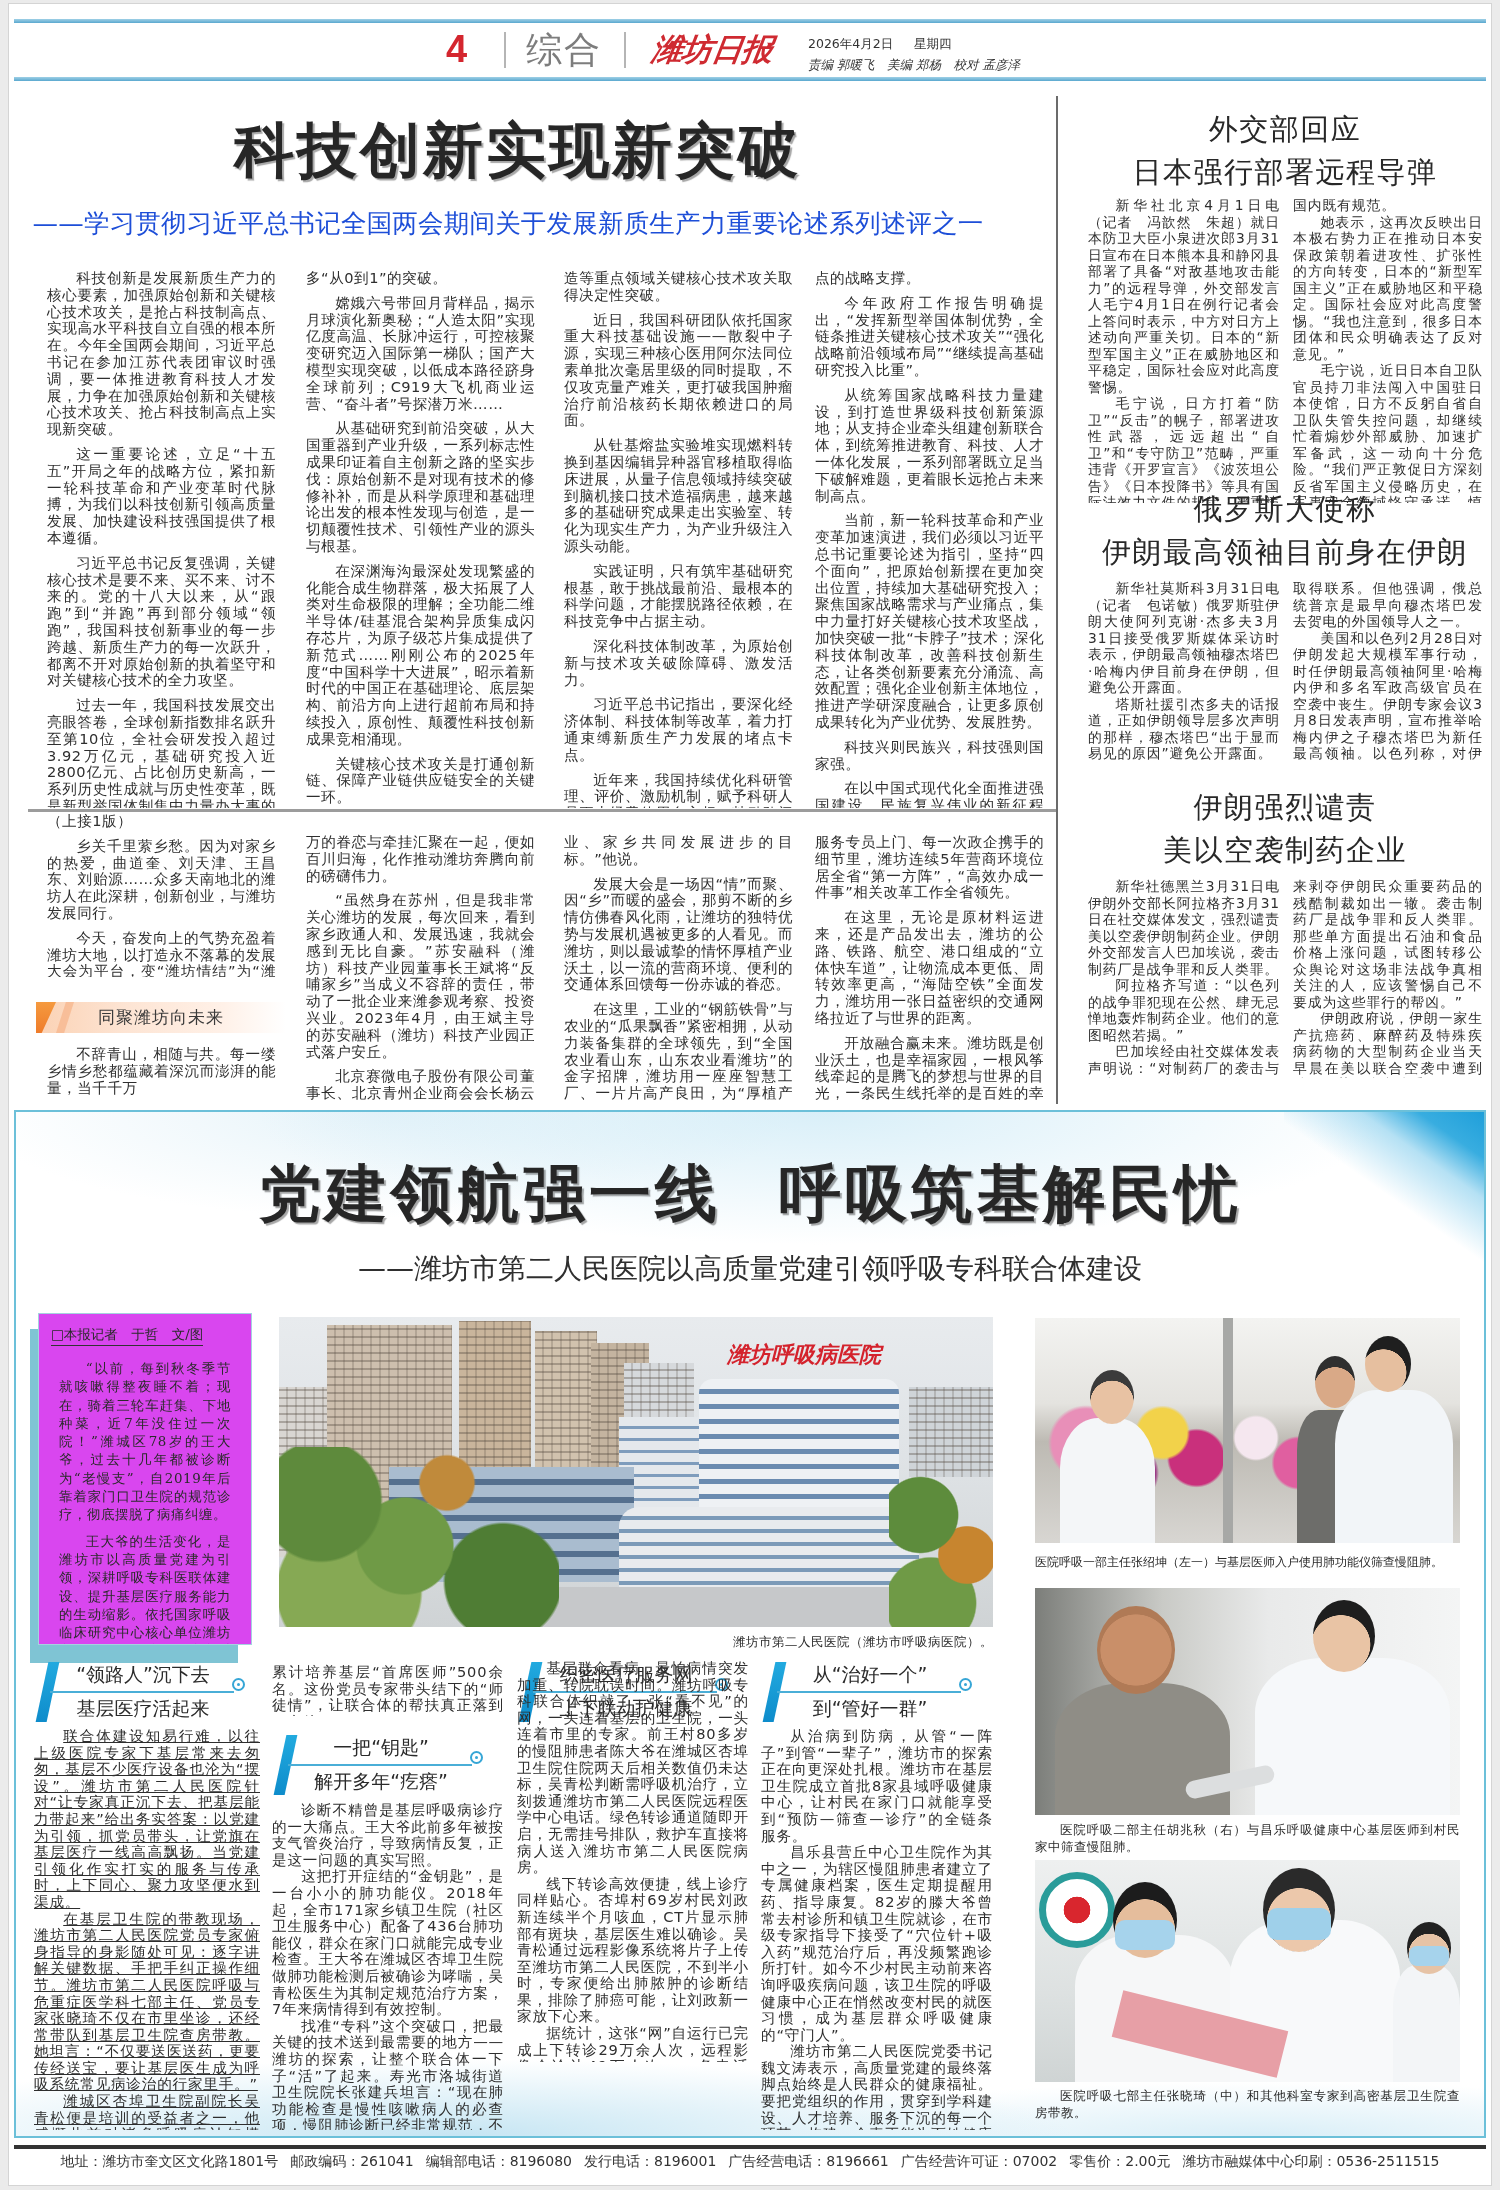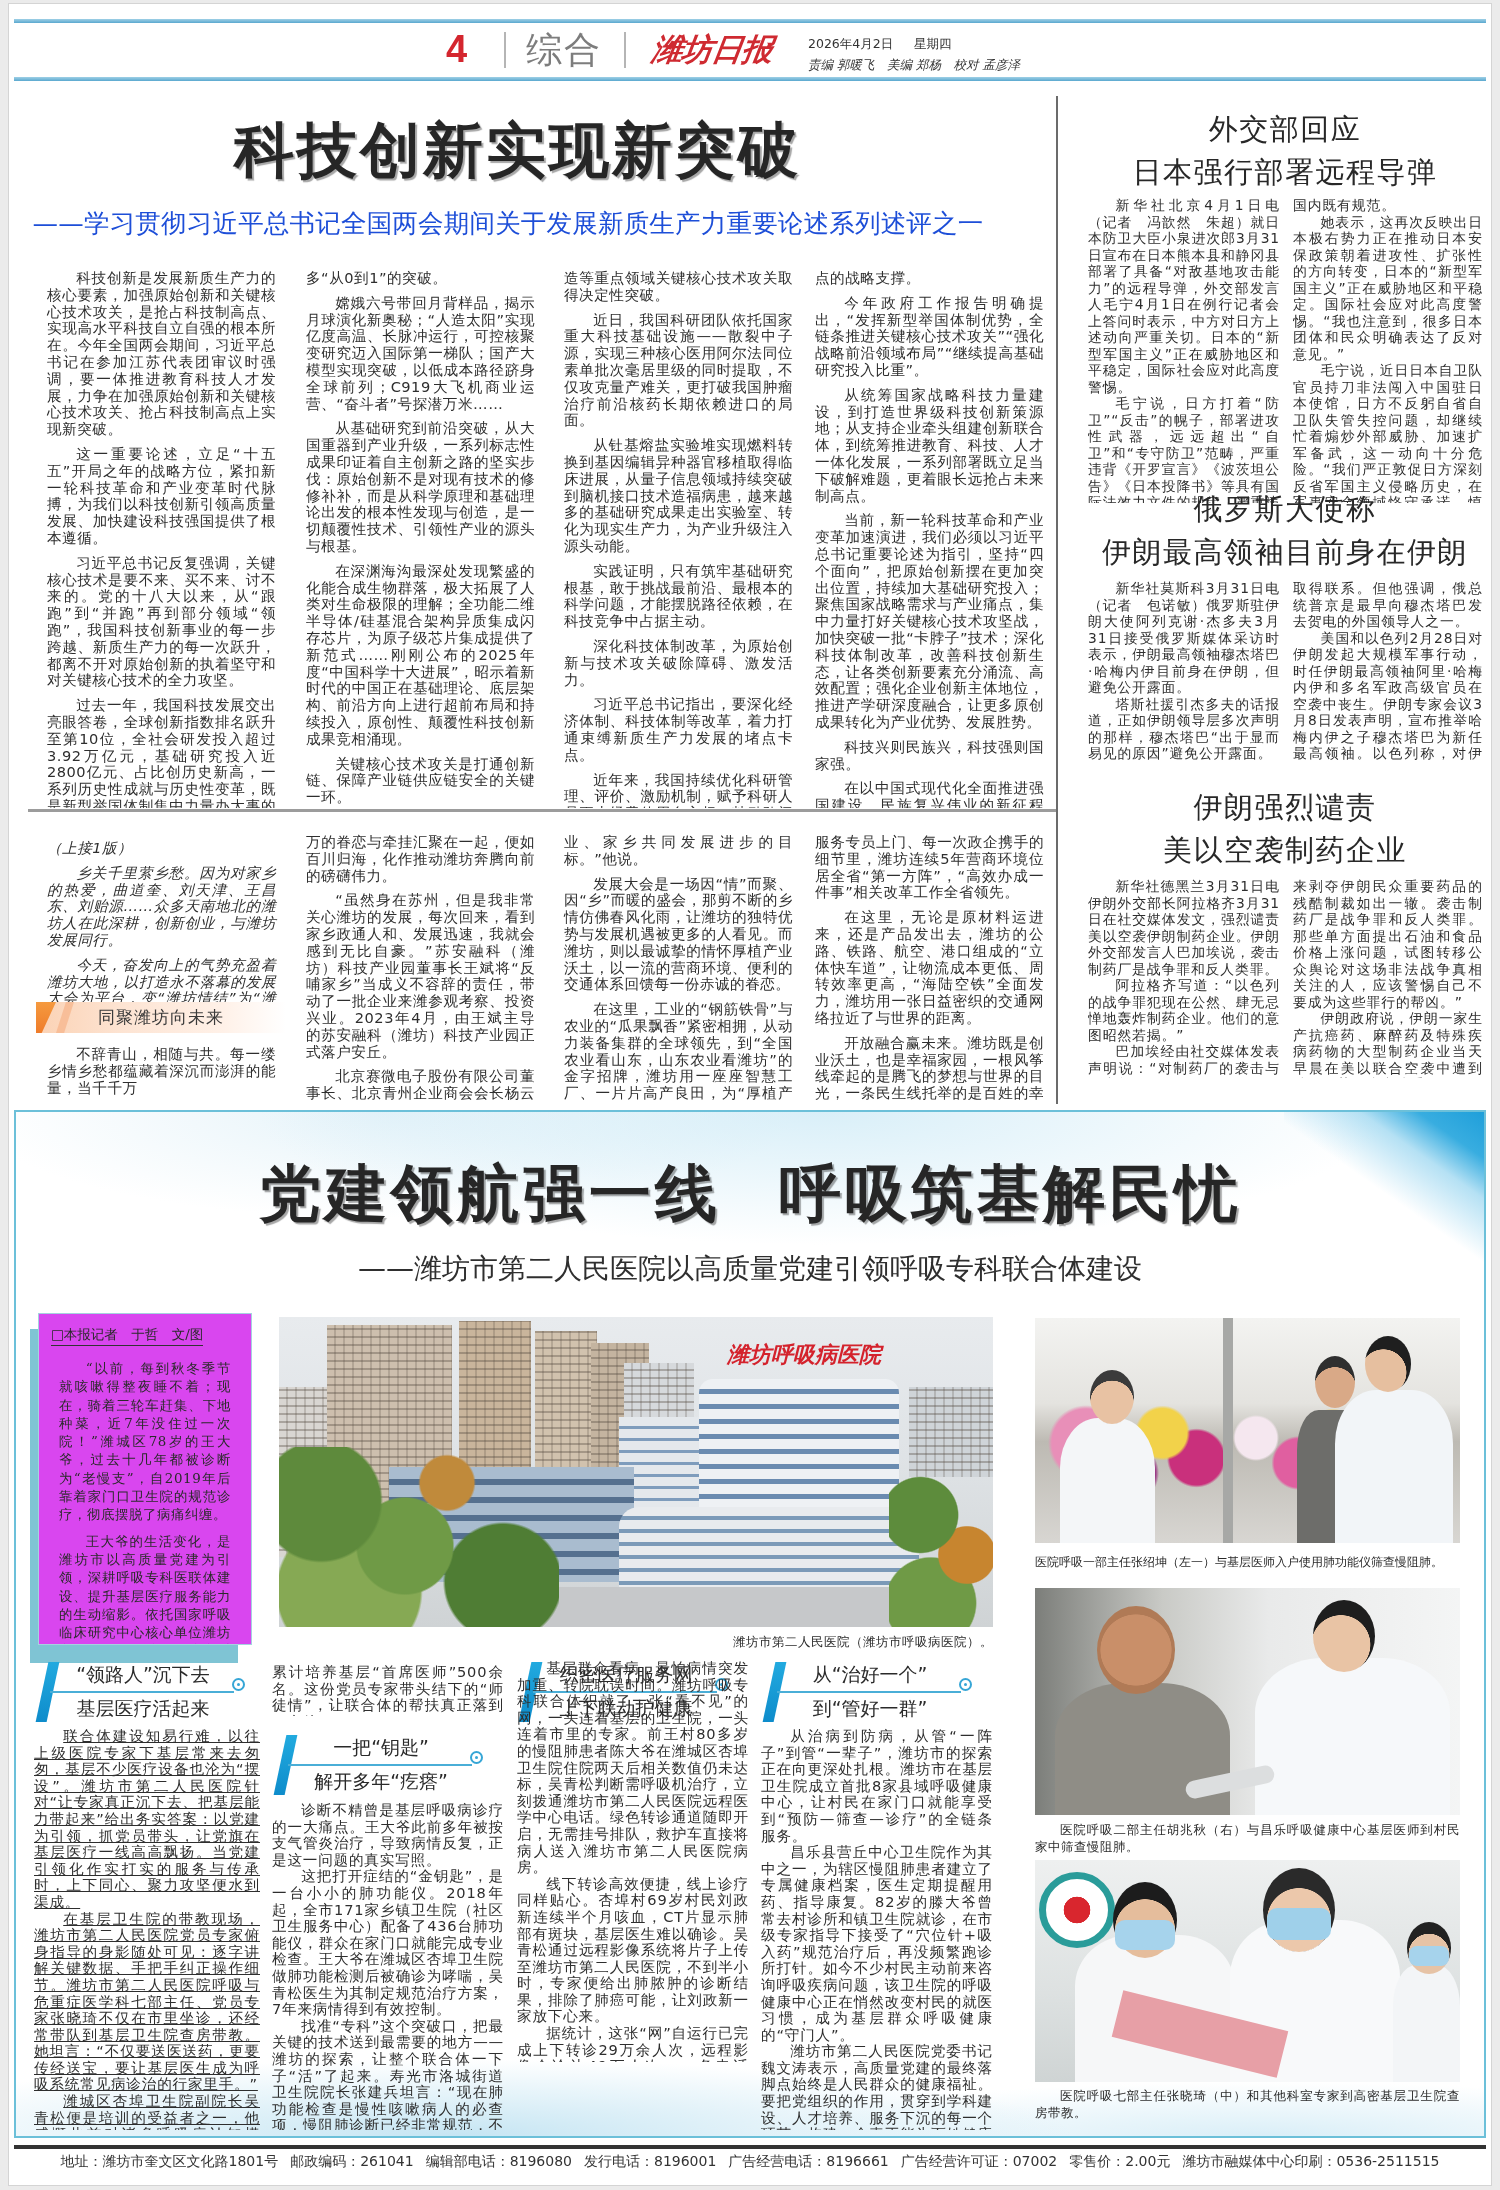--- a/index.html
+++ b/index.html
@@ -157,21 +157,21 @@
         <p>从统筹国家战略科技力量建设，到打造世界级科技创新策源地；从支持企业牵头组建创新联合体，到统筹推进教育、科技、人才一体化发展，一系列部署既立足当下破解难题，更着眼长远抢占未来制高点。</p>
         <p>当前，新一轮科技革命和产业变革加速演进，我们必须以习近平总书记重要论述为指引，坚持“四个面向”，把原始创新摆在更加突出位置，持续加大基础研究投入；聚焦国家战略需求与产业痛点，集中力量打好关键核心技术攻坚战，加快突破一批“卡脖子”技术；深化科技体制改革，改善科技创新生态，让各类创新要素充分涌流、高效配置；强化企业创新主体地位，推进产学研深度融合，让更多原创成果转化为产业优势、发展胜势。</p>
         <p>科技兴则民族兴，科技强则国家强。</p>
         <p>在以中国式现代化全面推进强国建设、民族复兴伟业的新征程上，“十五五”规划纲要启动实施的号角已然吹响，科技创新的目标和路径愈加清晰，我们要以只争朝夕、时不我待的紧迫感，在原始创新上深耕不辍，在技术攻关上勇毅前行，不断抢占科技制高点，以高水平科技自立自强，为发展新质生产力、推动高质量发展提供坚实支撑，奋力谱写科技强国建设的崭新篇章！</p>
       </div>
 
   </div>
   <div class="lead-bottom-rule"></div>
   <div class="vrule"></div>
 
-  <div class="col" style="left:39px;top:832px;width:245px;height:172px;font-style:italic;">
+  <div class="col" style="left:39px;top:805px;width:245px;height:172px;">
     <p class="noind">（上接1版）</p>
     <div class="plist">
         <p>乡关千里萦乡愁。因为对家乡的热爱，曲道奎、刘天津、王昌东、刘贻源……众多天南地北的潍坊人在此深耕，创新创业，与潍坊发展同行。</p>
         <p>今天，奋发向上的气势充盈着潍坊大地，以打造永不落幕的发展大会为平台，变“潍坊情结”为“潍坊力量”，更好潍坊的新画卷需要千千万万在外潍坊儿女以奋斗的姿态郑重“落笔”。</p>
       </div>
   </div>
   <div class="subbox">
     <span class="slant"></span>
     <span class="slant2"></span>
     <span class="t">同聚潍坊向未来</span>

